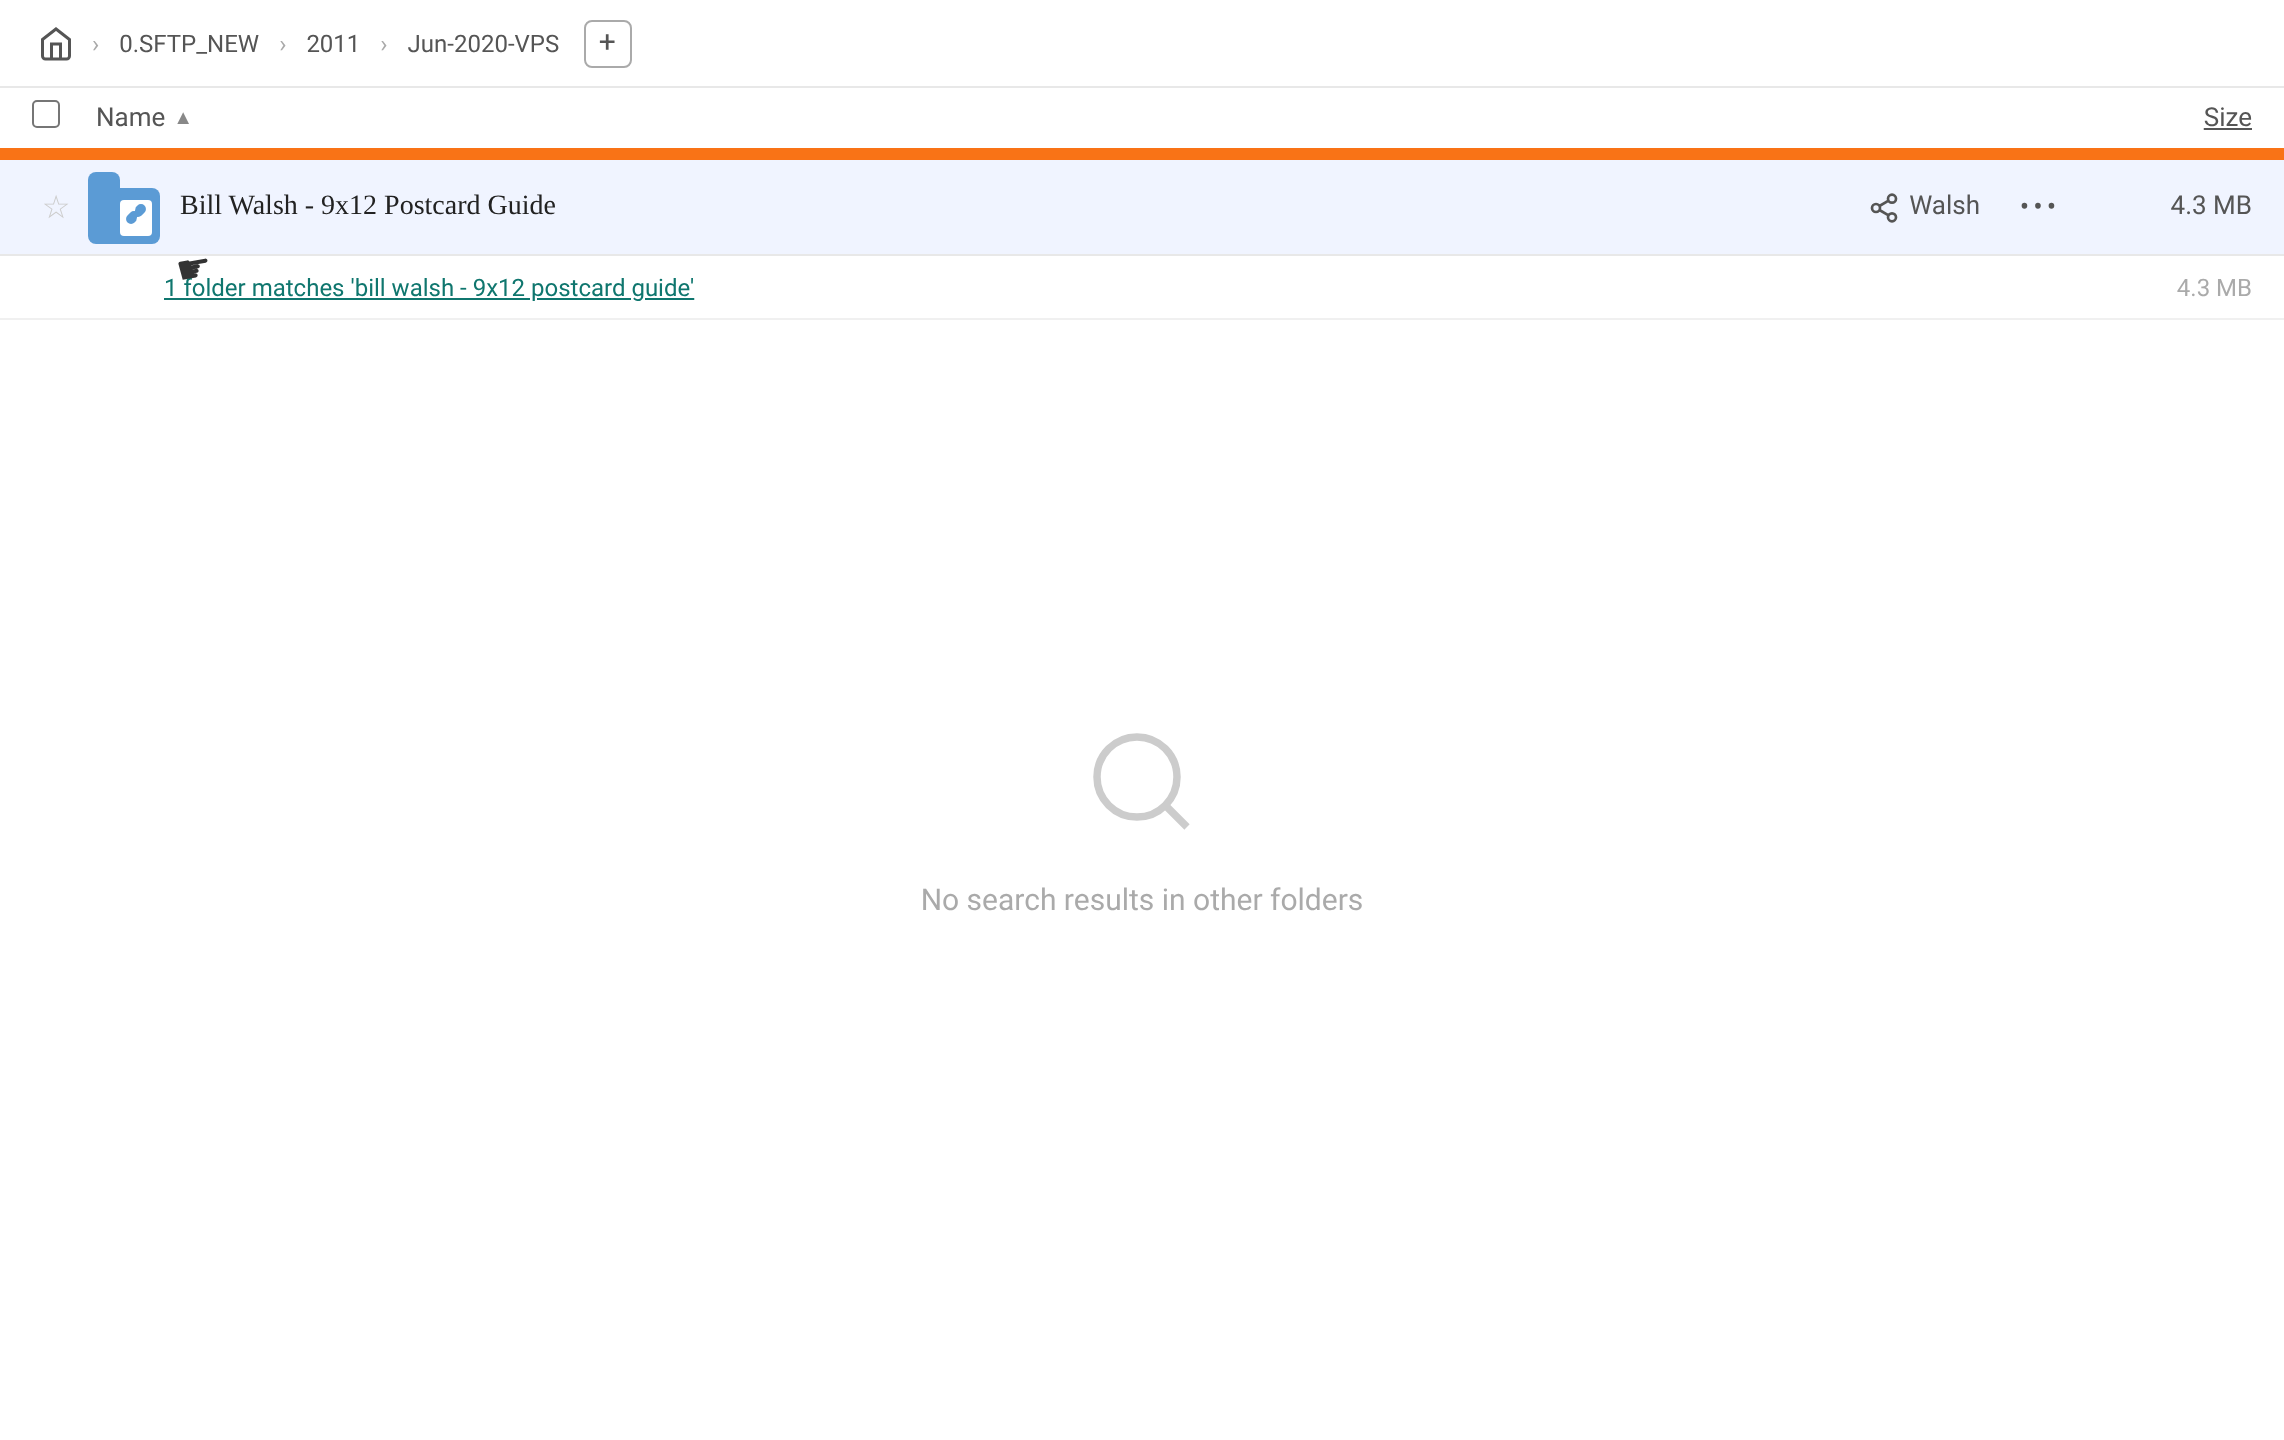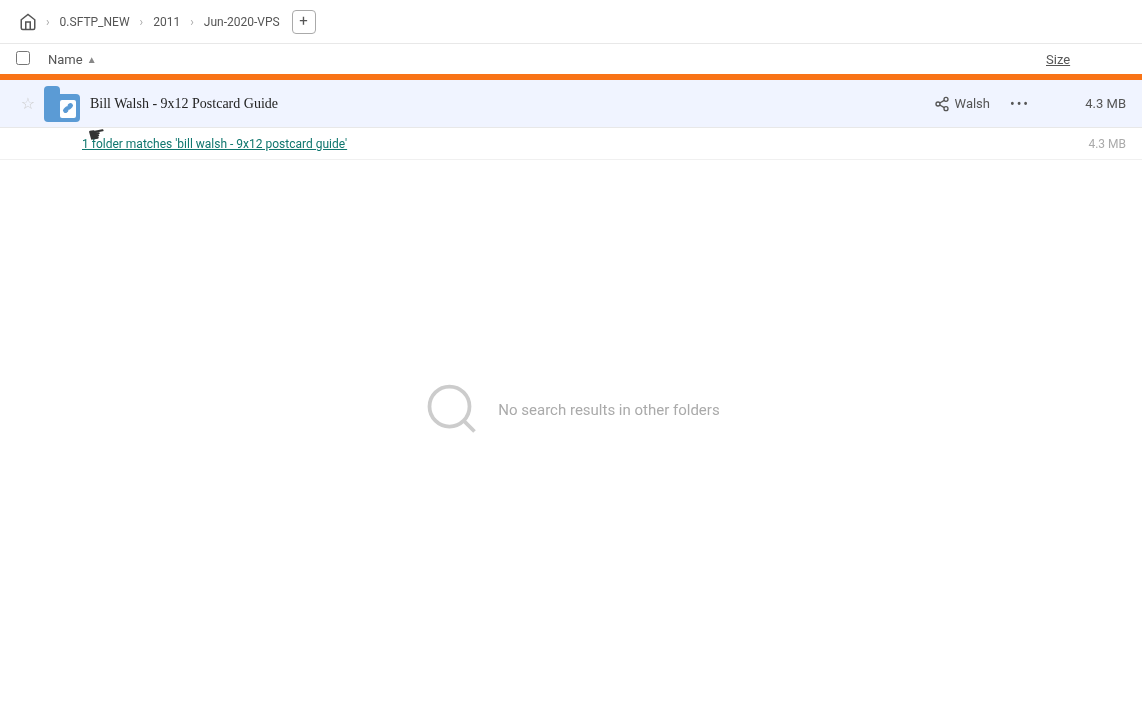--- a/index.html
+++ b/index.html
@@ -100,21 +100,21 @@
       color: #555;
       display: flex;
       align-items: center;
       gap: 4px;
     }
 
     .col-size {
       font-size: 13px;
       color: #555;
       width: 80px;
-      text-align: left;
+      text-align: right;
       text-decoration: underline;
     }
 
     .sort-arrow {
       font-size: 10px;
       color: #888;
     }
 
     
     .file-row {
@@ -237,21 +237,21 @@
       font-size: 12px;
       color: #aaa;
       width: 80px;
       text-align: right;
     }
 
     
     .empty-area {
       flex: 1;
       display: flex;
-      flex-direction: row;
+      flex-direction: column;
       align-items: center;
       justify-content: center;
       gap: 16px;
       padding-bottom: 60px;
     }
 
     .search-empty-icon {
       color: #ccc;
     }
 

